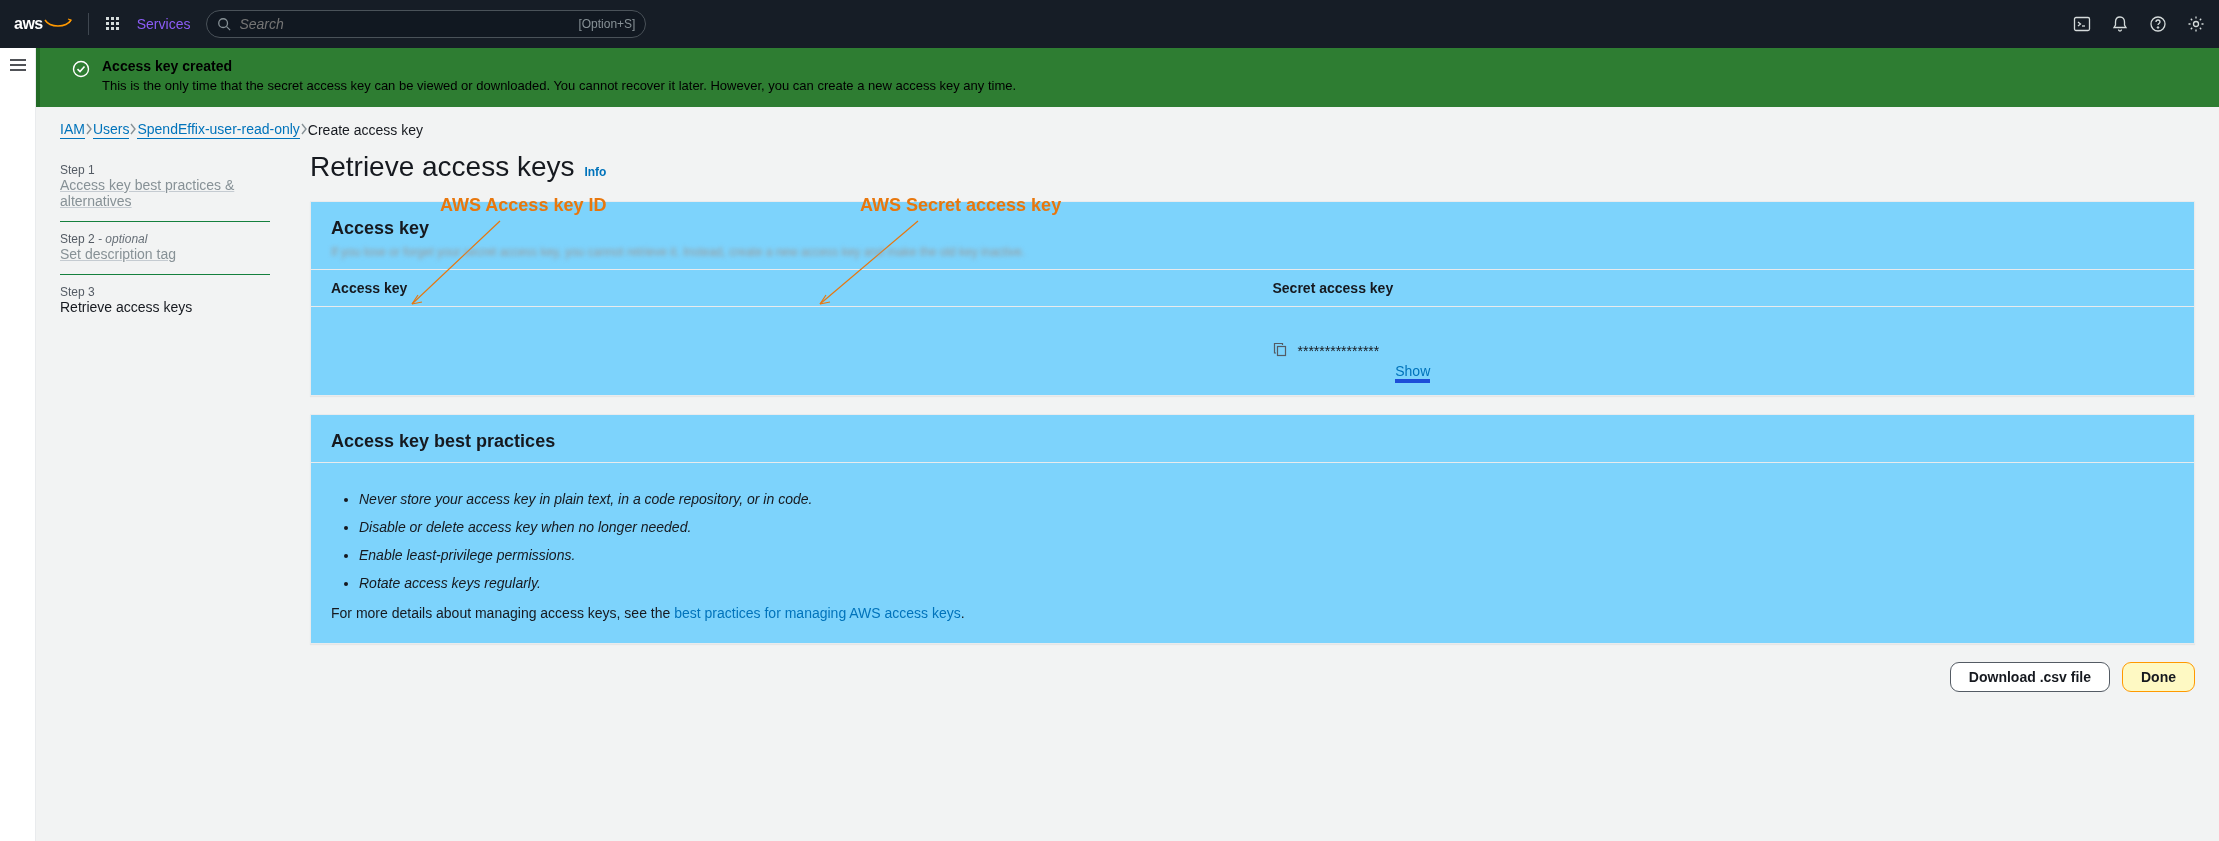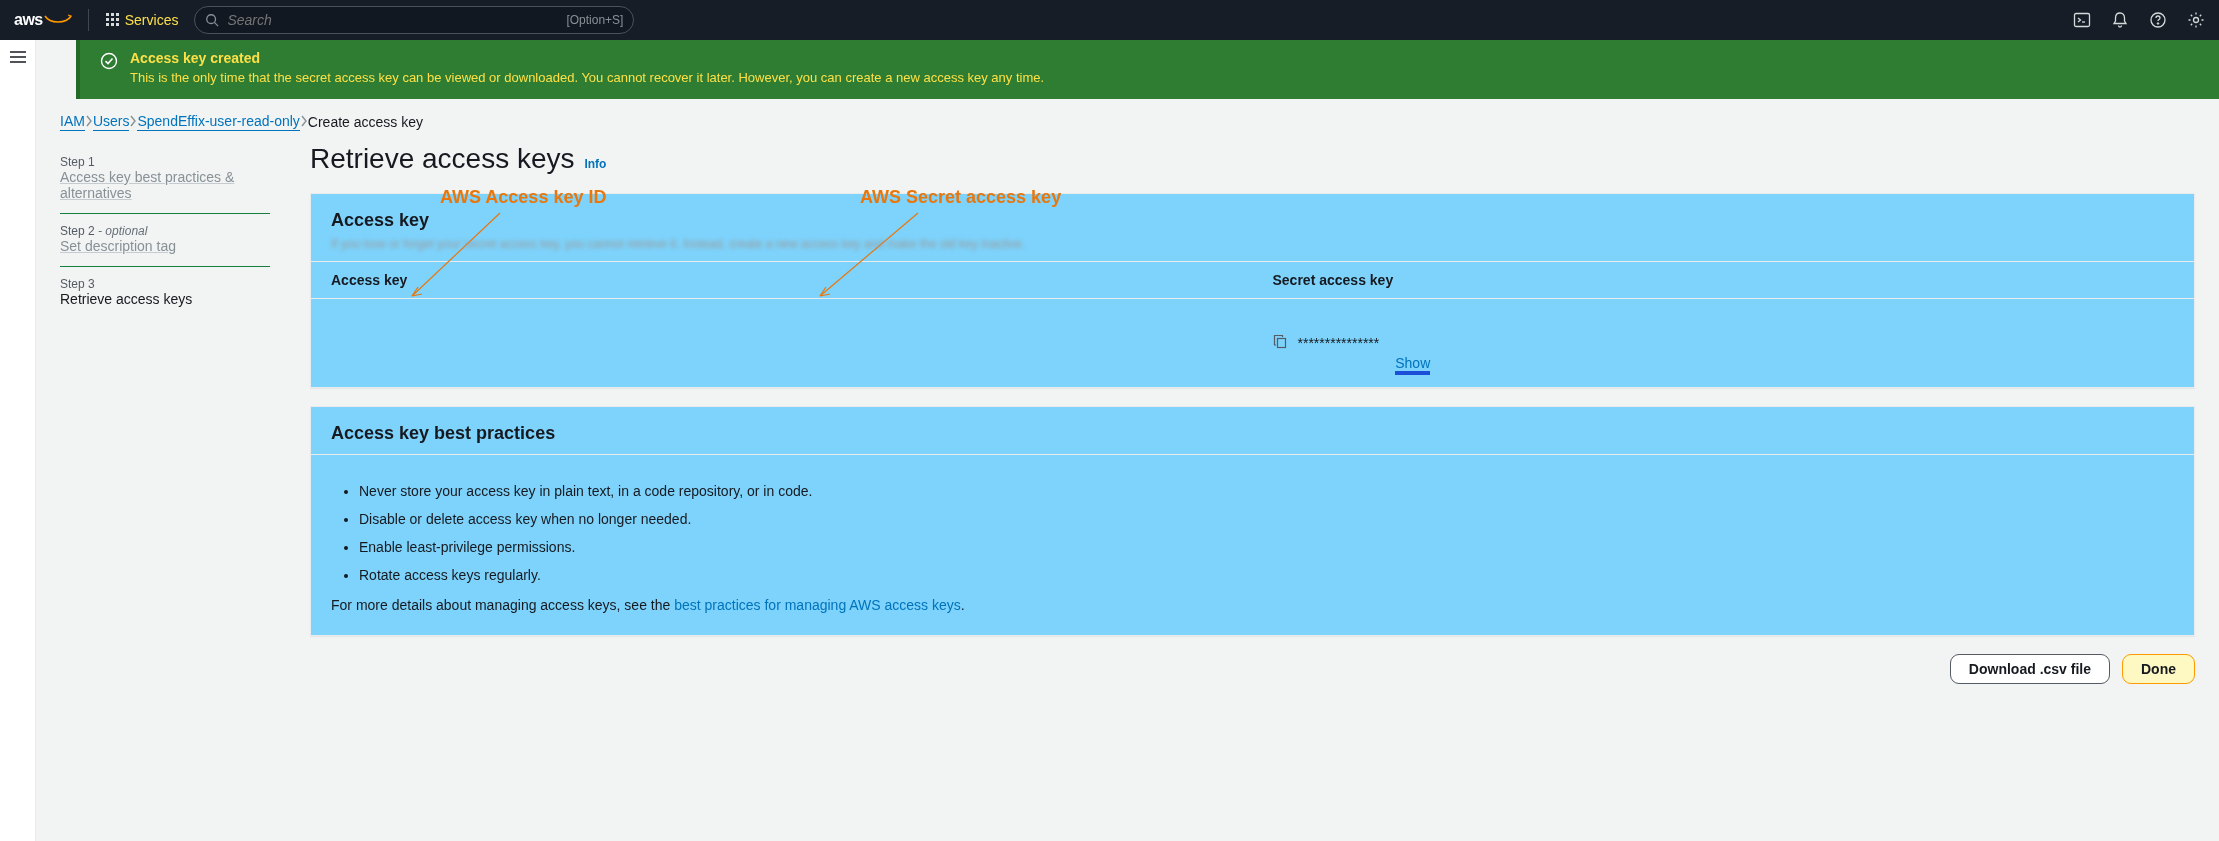--- a/index.html
+++ b/index.html
@@ -1,40 +1,40 @@
 <!DOCTYPE html>
 <html><head>
 <meta charset="utf-8">
 <style>
   * { box-sizing: border-box; margin: 0; padding: 0; }
   body { font-family: "Amazon Ember", "Helvetica Neue", Arial, sans-serif; font-size: 14px; color: #16191f; background: #f2f3f3; }
   
   
-  .topnav { background: #161d26; height: 40px; display: flex; align-items: center; padding: 0 14px; gap: 16px; color: #d5dbdb; position: relative; }
+  .topnav { background: #161d26; height: 48px; display: flex; align-items: center; padding: 0 14px; gap: 16px; color: #d5dbdb; position: relative; }
   .aws-logo { display: flex; align-items: center; gap: 1px; }
   .aws-logo-text { color: #fff; font-weight: 700; font-size: 16px; letter-spacing: -0.5px; }
   .aws-smile { display:block; }
   .nav-sep { width:1px; height:22px; background:#3f4750; }
-  .services-btn { display:flex; align-items:center; gap:4px; color:#fde047; cursor:pointer; font-size:14px; }
+  .services-btn { display:flex; align-items:center; gap:16px; color:#8b5cf6; cursor:pointer; font-size:14px; }
   .grid-icon { width:16px; height:16px; }
   .search-wrap { flex: 0 0 440px; display:flex; align-items:center; background:#111821; border:1px solid #4a5259; border-radius:14px; height:28px; padding:0 10px; gap:8px; color:#879196; }
   .search-wrap input { flex:1; background:transparent; border:none; outline:none; color:#d5dbdb; font-style:italic; font-size:14px; }
   .kbd-hint { color:#879196; font-size:12px; }
   .nav-right { margin-left:auto; display:flex; align-items:center; gap:20px; color:#d5dbdb; }
   .nav-ico { width:18px; height:18px; cursor:pointer; display:flex; align-items:center; justify-content:center; }
   .nav-ico svg { stroke:#d5dbdb; }
 
   
   .app { display:flex; }
   .left-rail { width:36px; background:#fff; border-right:1px solid #e9ebed; min-height:calc(100vh - 40px); display:flex; justify-content:center; padding-top:10px; }
   .hamburger { cursor:pointer; }
   .main { flex:1; }
 
   
-  .flash { background:#2e7d32; color:#fde047; padding:10px 20px 14px 20px; display:flex; gap:12px; align-items:flex-start; border-left:4px solid #226a25;margin-left:40px; }
+  .flash { background:#2e7d32; color:#000000; padding:10px 20px 14px 32px; display:flex; gap:12px; align-items:flex-start; border-left:4px solid #226a25; }
   .flash .title { font-weight:700; font-size:14px; margin-bottom:4px; }
   .flash .desc { font-size:13px; }
   .check-circle { flex:0 0 18px; margin-top:2px; }
 
   
   .crumbs { padding:14px 24px 8px 24px; font-size:14px; display:flex; align-items:center; color:#545b64; }
   .crumbs a { color:#0073bb; text-decoration:none; border-bottom:1px solid #0073bb; padding-bottom:1px; }
   .crumbs .sep svg { stroke:#879196; }
   .crumbs .current { color:#16191f; }
 
@@ -59,21 +59,21 @@
   .panel-header .blurry { color:#999; filter:blur(2px); font-size:12px; margin-top:6px; user-select:none; }
   .key-grid { display:flex; }
   .key-col { flex:1; }
   .key-head { padding:10px 20px; font-size:14px; font-weight:700; color:#16191f; border-bottom:1px solid #e9ebed; }
   .key-val { padding:12px 20px; display:flex; align-items:center; gap:10px; font-size:14px; }
   .copy-icon { cursor:pointer; }
   .show-link { color:#0073bb; border-bottom:4px solid #1d4ed8; cursor:pointer; font-size:14px; margin-left:6px;margin-top:44px; }
 
   .practices-body { padding:16px 20px 22px 20px; font-size:14px; }
   .practices-body ul { margin:6px 0 14px 28px; }
-  .practices-body li { margin:12px 0; }
+  .practices-body li { margin:12px 0;font-style:italic; }
   .practices-body a { color:#0073bb; text-decoration:none; }
 
   
   .annot { position:absolute; color:#e8770d; font-weight:700; font-size:18px; pointer-events:none; }
   .annot-wrap { position:relative; }
   .arrow-svg { position:absolute; pointer-events:none; }
 
   
   .btnrow { display:flex; justify-content:flex-end; gap:12px; margin-top:18px; }
   .btn { font-size:14px; font-weight:700; padding:6px 18px; border-radius:9px; cursor:pointer; }

